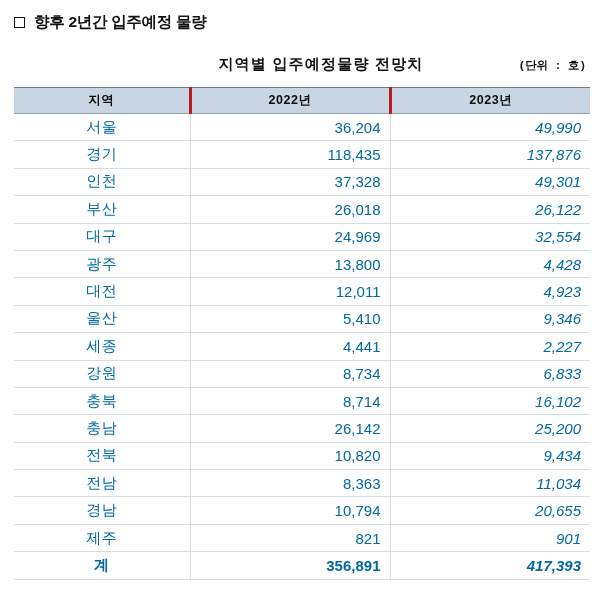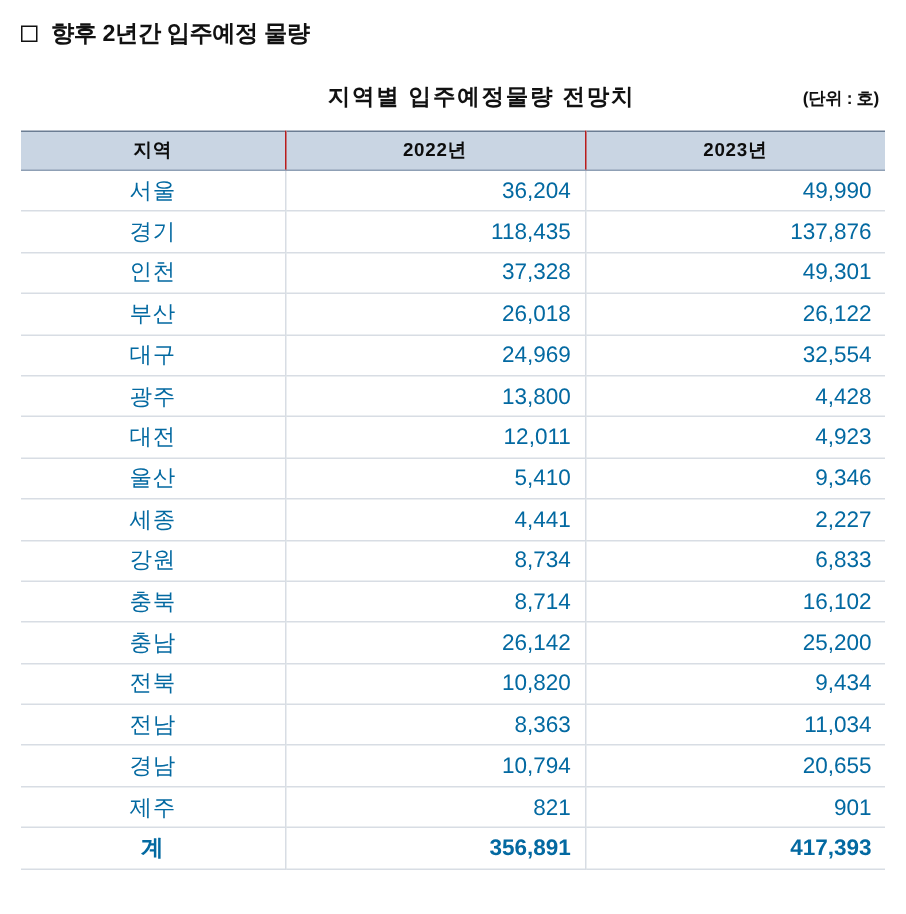--- a/index.html
+++ b/index.html
@@ -59,20 +59,21 @@
     padding-left: 10px;
   }
   .unit {
     position: absolute;
     right: 18px;
     top: 3px;
     font-size: 11.5px;
     color: #111111;
     font-weight: bold;
     letter-spacing: -0.2px;
+    font-family: Liberation Mono, monospace;
   }
 
   
   .table-wrap {
     margin: 10px 14px 0 14px;
   }
   table.data {
     width: 576px;
     border-collapse: collapse;
     table-layout: fixed;
@@ -82,34 +83,34 @@
   table.data col.c1 { width: 176px; }
   table.data col.c2 { width: 200px; }
   table.data col.c3 { width: 200px; }
 
   table.data thead th {
     background: #c9d5e3;
     color: #0d0d0d;
     font-size: 12.5px;
     font-weight: bold;
     height: 23px;
-    border-right: 1px solid #b91c1c;
+    border-right: 3px solid #b91c1c;
     border-bottom: 1px solid #8fa0b5;
     letter-spacing: 0.5px;
   }
   table.data thead th:last-child { border-right: none; }
 
   table.data tbody td {
     height: 24.4px;
     font-size: 15px;
     border-bottom: 1px solid #d8dde4;
     border-right: 1px solid #d8dde4;
     color: #0369a1;
   }
-  table.data tbody td:last-child { border-right: none; }
+  table.data tbody td:last-child { border-right: none; font-style: italic; }
   td.region {
     text-align: center;
     letter-spacing: 0.5px;
   }
   td.num {
     text-align: right;
     padding-right: 9px;
     font-variant-numeric: tabular-nums;
   }
   tr.total td {

